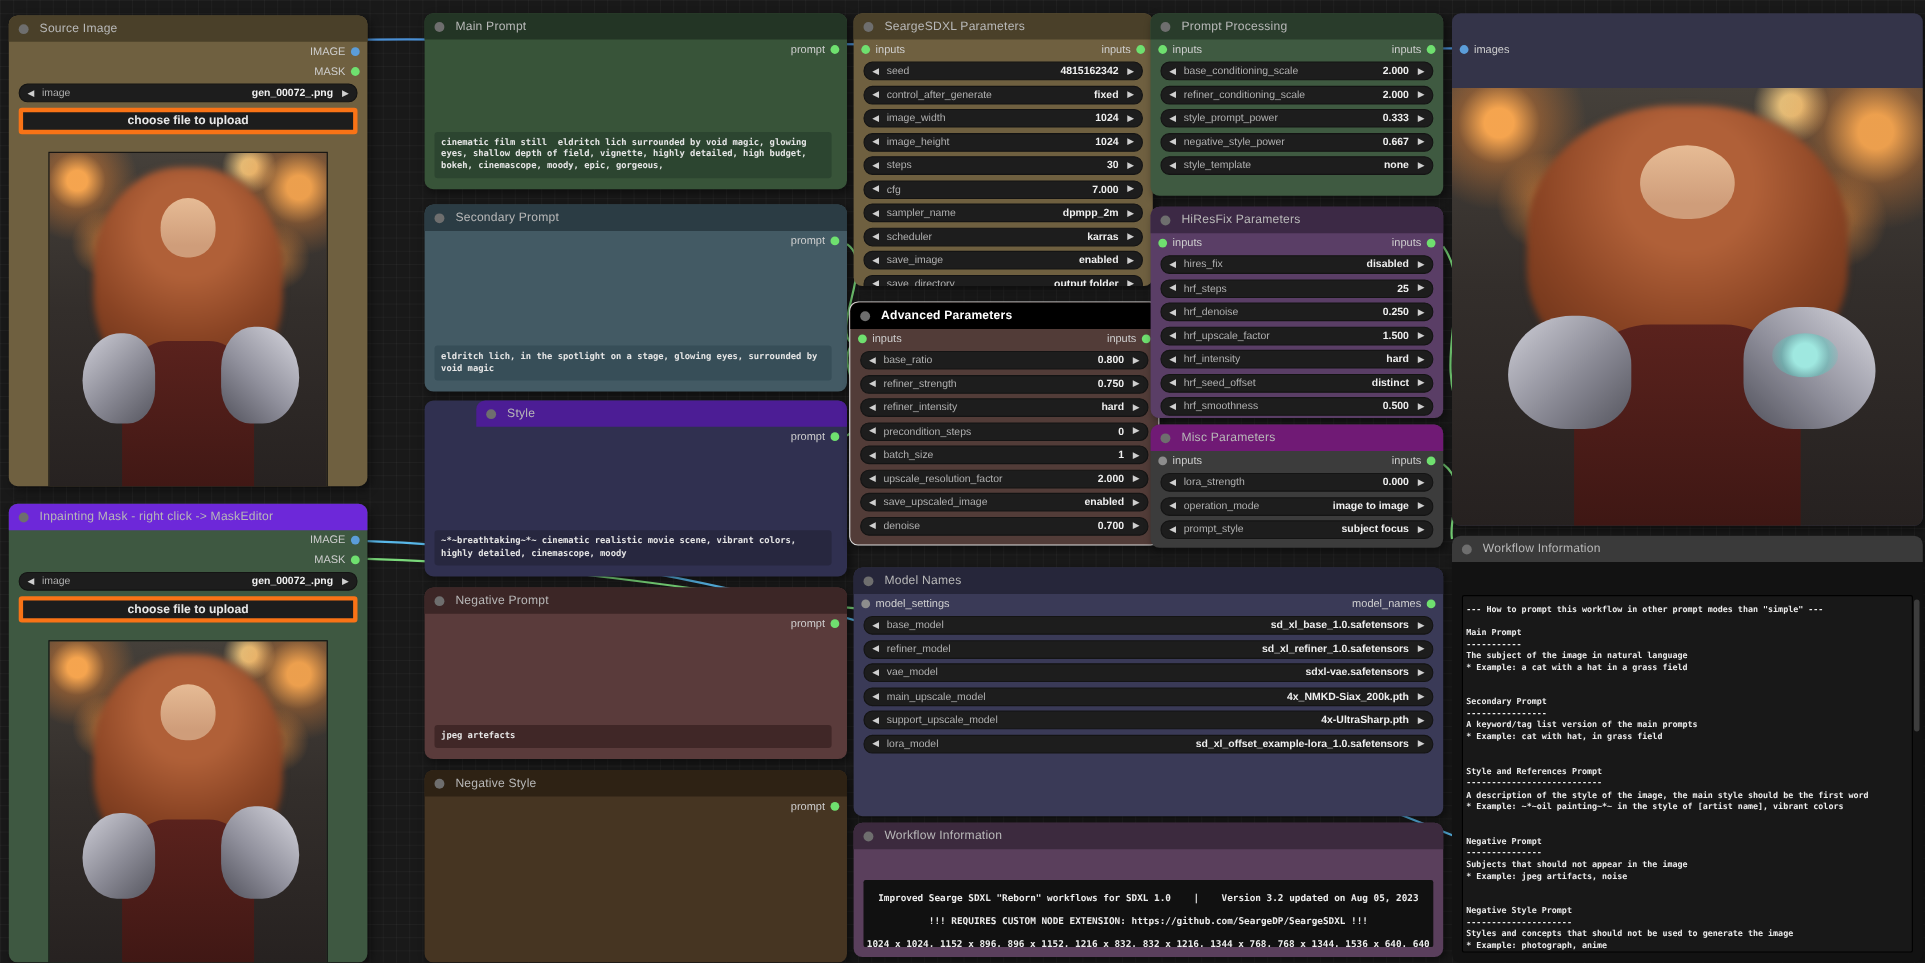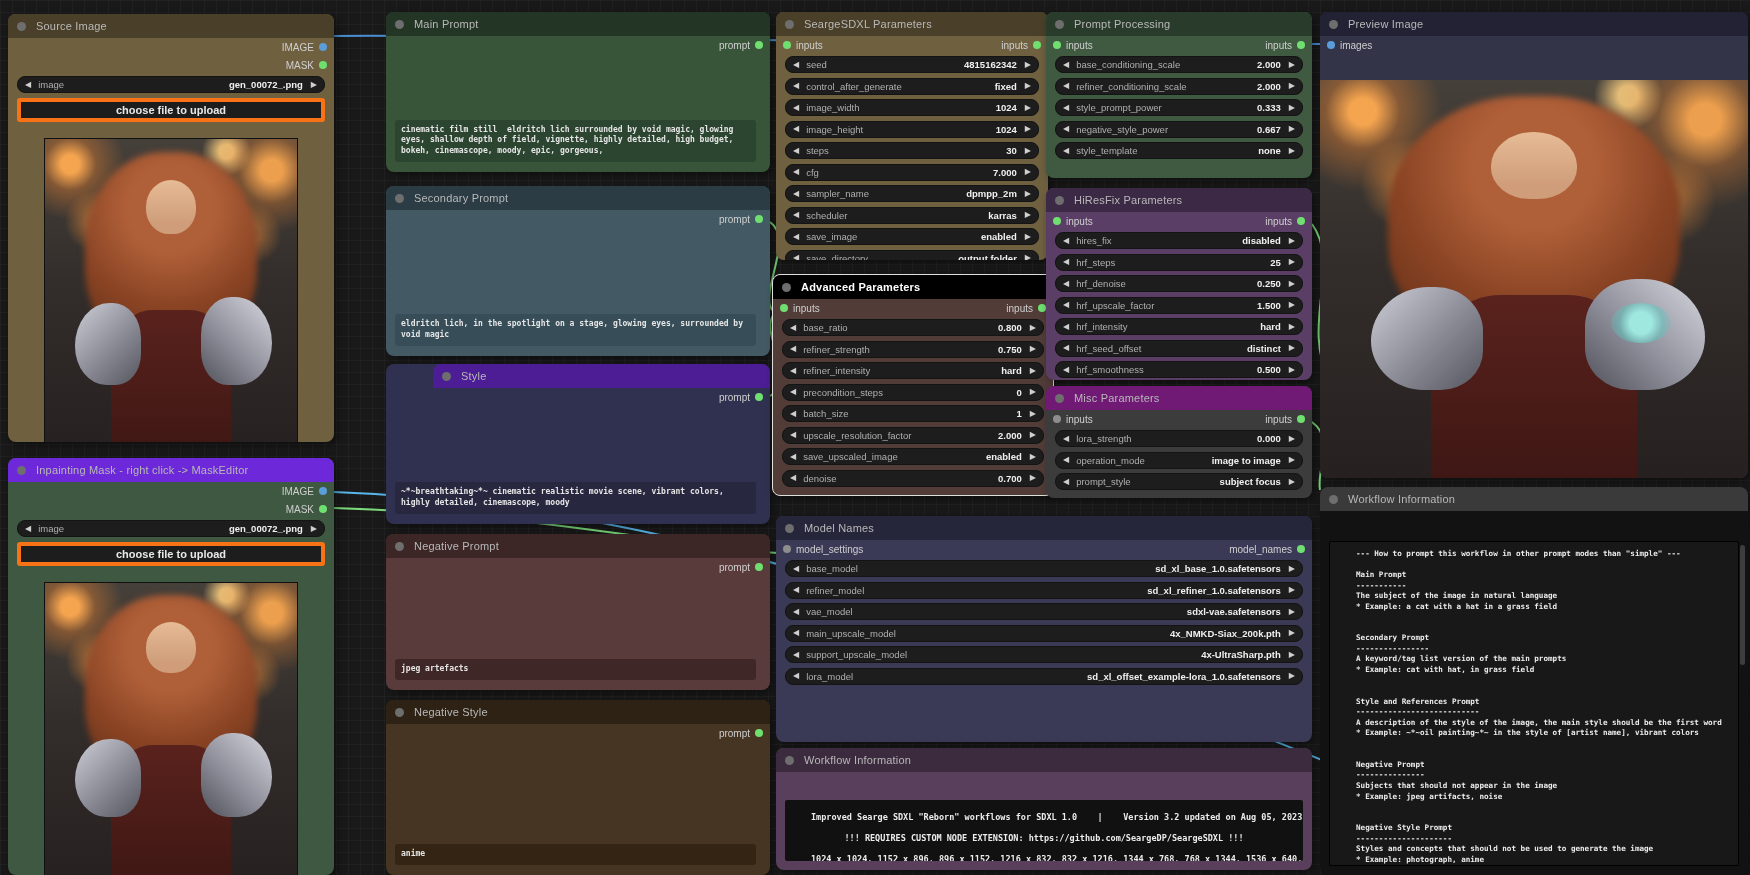--- a/index.html
+++ b/index.html
@@ -45,21 +45,21 @@
     display:flex;align-items:center;justify-content:center;color:#e8e8e8;font-size:11px;font-weight:bold;
   }
   .ptext{
     position:absolute;left:9px;right:14px;bottom:10px;border-radius:3px;
     font-family:"DejaVu Sans Mono", monospace;font-size:8px;font-weight:bold;color:#e6e6e6;
     padding:5px 6px;white-space:pre-wrap;line-height:1.35;
   }
   .codebox{
     position:absolute;left:9px;right:9px;top:30px;bottom:9px;background:#161616;border-radius:2px;
     font-family:"DejaVu Sans Mono", monospace;font-weight:bold;color:#ececec;
-    padding:7px 26px;overflow:hidden;
+    padding:7px 3px;overflow:hidden;
   }
   .codebox div{white-space:pre;}
   
   .portrait{
     position:relative;overflow:hidden;background:
       radial-gradient(circle at 10% 8%, rgba(255,170,80,.95) 0 2.5%, rgba(255,140,50,.35) 7%, transparent 15%),
       radial-gradient(circle at 90% 10%, rgba(255,170,80,.9) 0 3%, rgba(255,140,50,.3) 9%, transparent 17%),
       radial-gradient(circle at 72% 4%, rgba(255,210,130,.85) 0 2%, transparent 7%),
       radial-gradient(circle at 20% 26%, rgba(255,150,60,.45) 0 3%, transparent 10%),
       radial-gradient(circle at 82% 30%, rgba(255,150,60,.4) 0 3%, transparent 10%),
@@ -259,21 +259,20 @@
 <div class="node" id="node-negstyle">
   <div class="nhead">
     <span class="ndot"></span>
     <span>Negative Style</span>
   </div>
   <div class="nbody">
     <div class="slotrow outonly">
         <span>prompt</span>
         <i class="dot green"></i>
       </div>
-    <div class="ptext">anime</div>
   </div>
 </div>
 
 <div class="node" id="node-genparams">
   <div class="nhead">
     <span class="ndot"></span>
     <span>SeargeSDXL Parameters</span>
   </div>
   <div class="nbody">
     <div class="slotrow">
@@ -638,24 +637,20 @@
   <div class="nbody">
     <div class="codebox">
         <div>Improved Searge SDXL "Reborn" workflows for SDXL 1.0    |    Version 3.2 updated on Aug 05, 2023</div>
         <div>!!! REQUIRES CUSTOM NODE EXTENSION: https://github.com/SeargeDP/SeargeSDXL !!!</div>
         <div>1024 x 1024, 1152 x 896, 896 x 1152, 1216 x 832, 832 x 1216, 1344 x 768, 768 x 1344, 1536 x 640, 640 x 1536</div>
       </div>
   </div>
 </div>
 
 <div class="node" id="node-preview">
-  <div class="nhead">
-    <span class="ndot"></span>
-    <span>Preview Image</span>
-  </div>
   <div class="nbody">
     <div class="slotrow">
         <span class="left">
           <i class="dot blue"></i>
           <span>images</span>
         </span>
       </div>
     <div class="portrait glow" style="position:absolute;left:0;right:0;top:44px;bottom:0;">
       <div class="hair"></div>
         <div class="face"></div>

